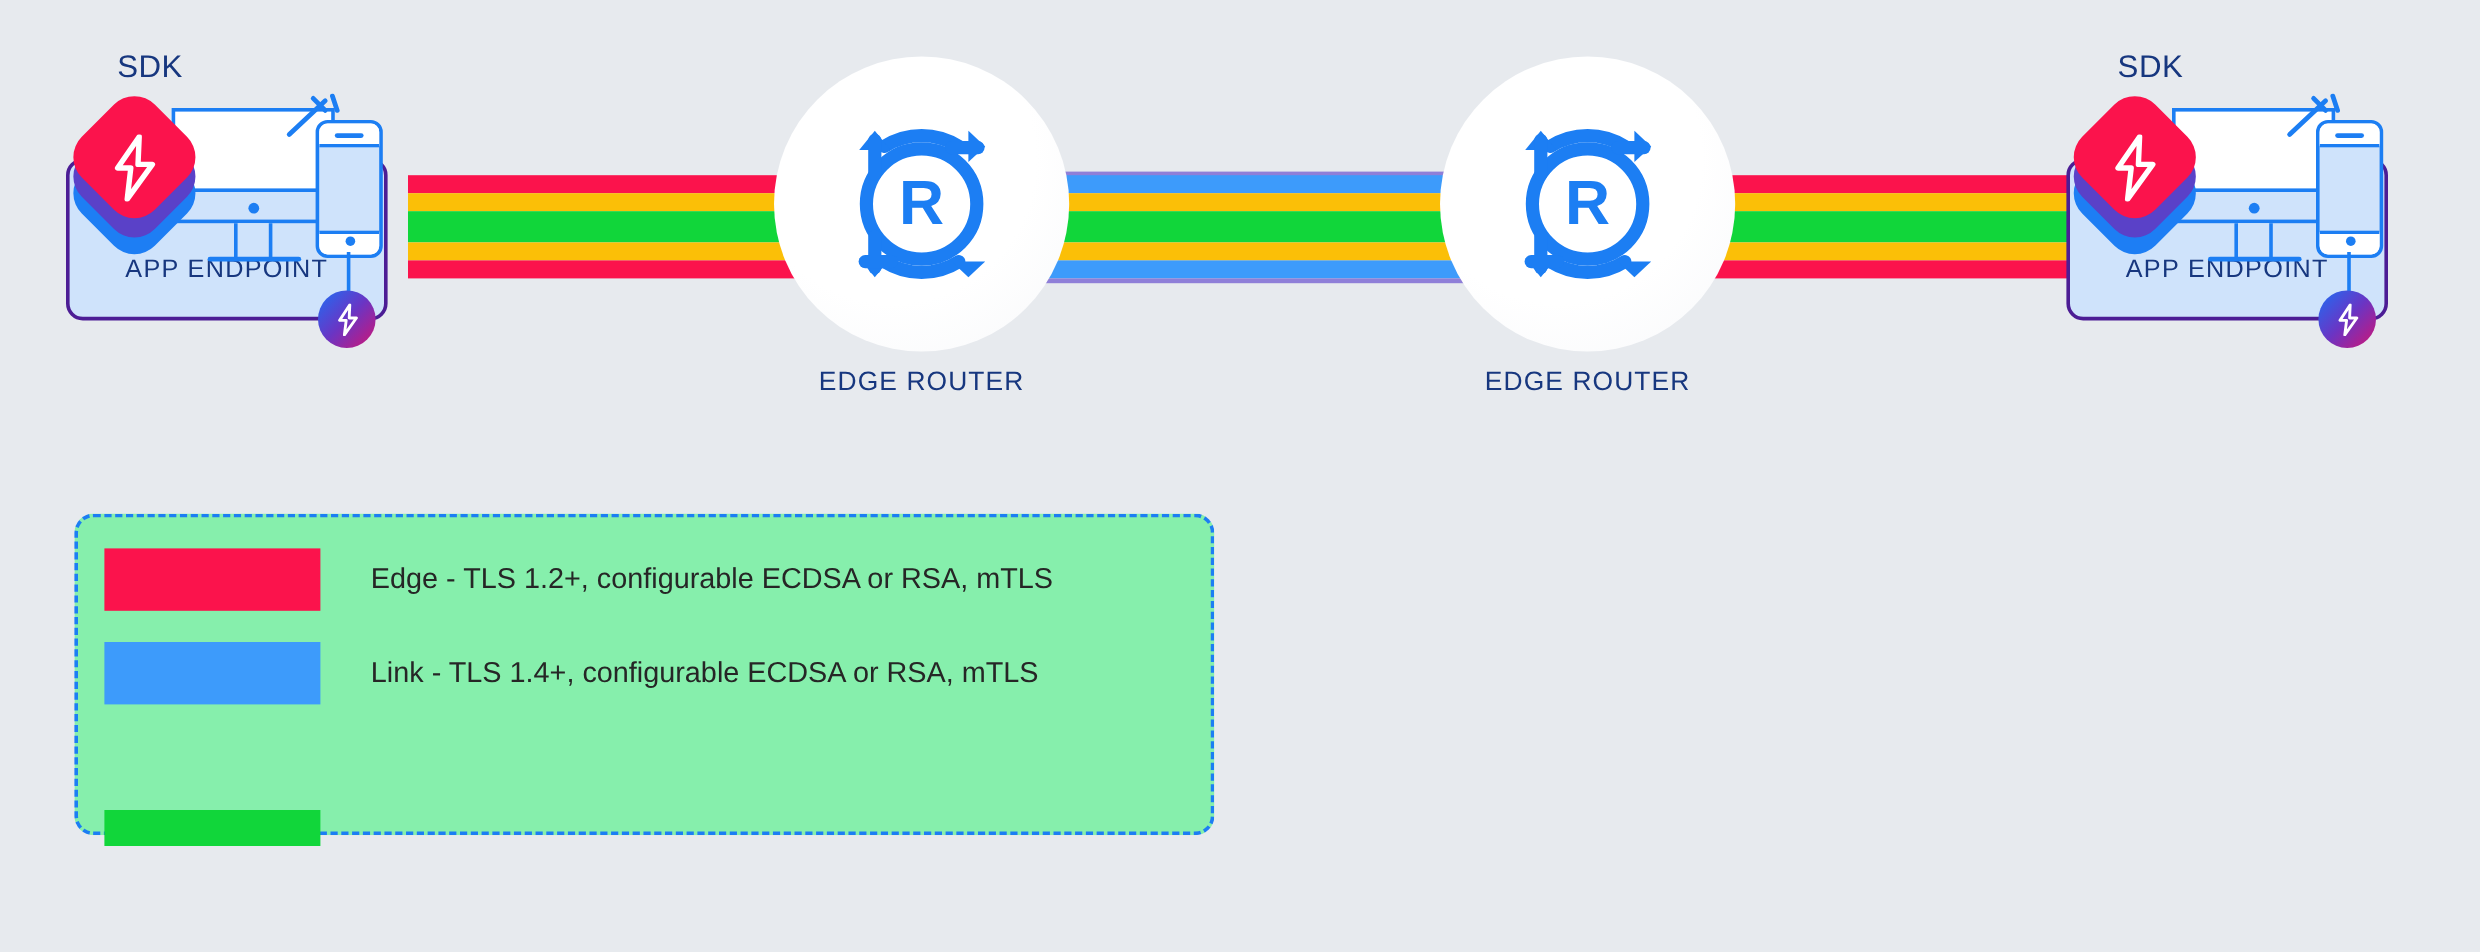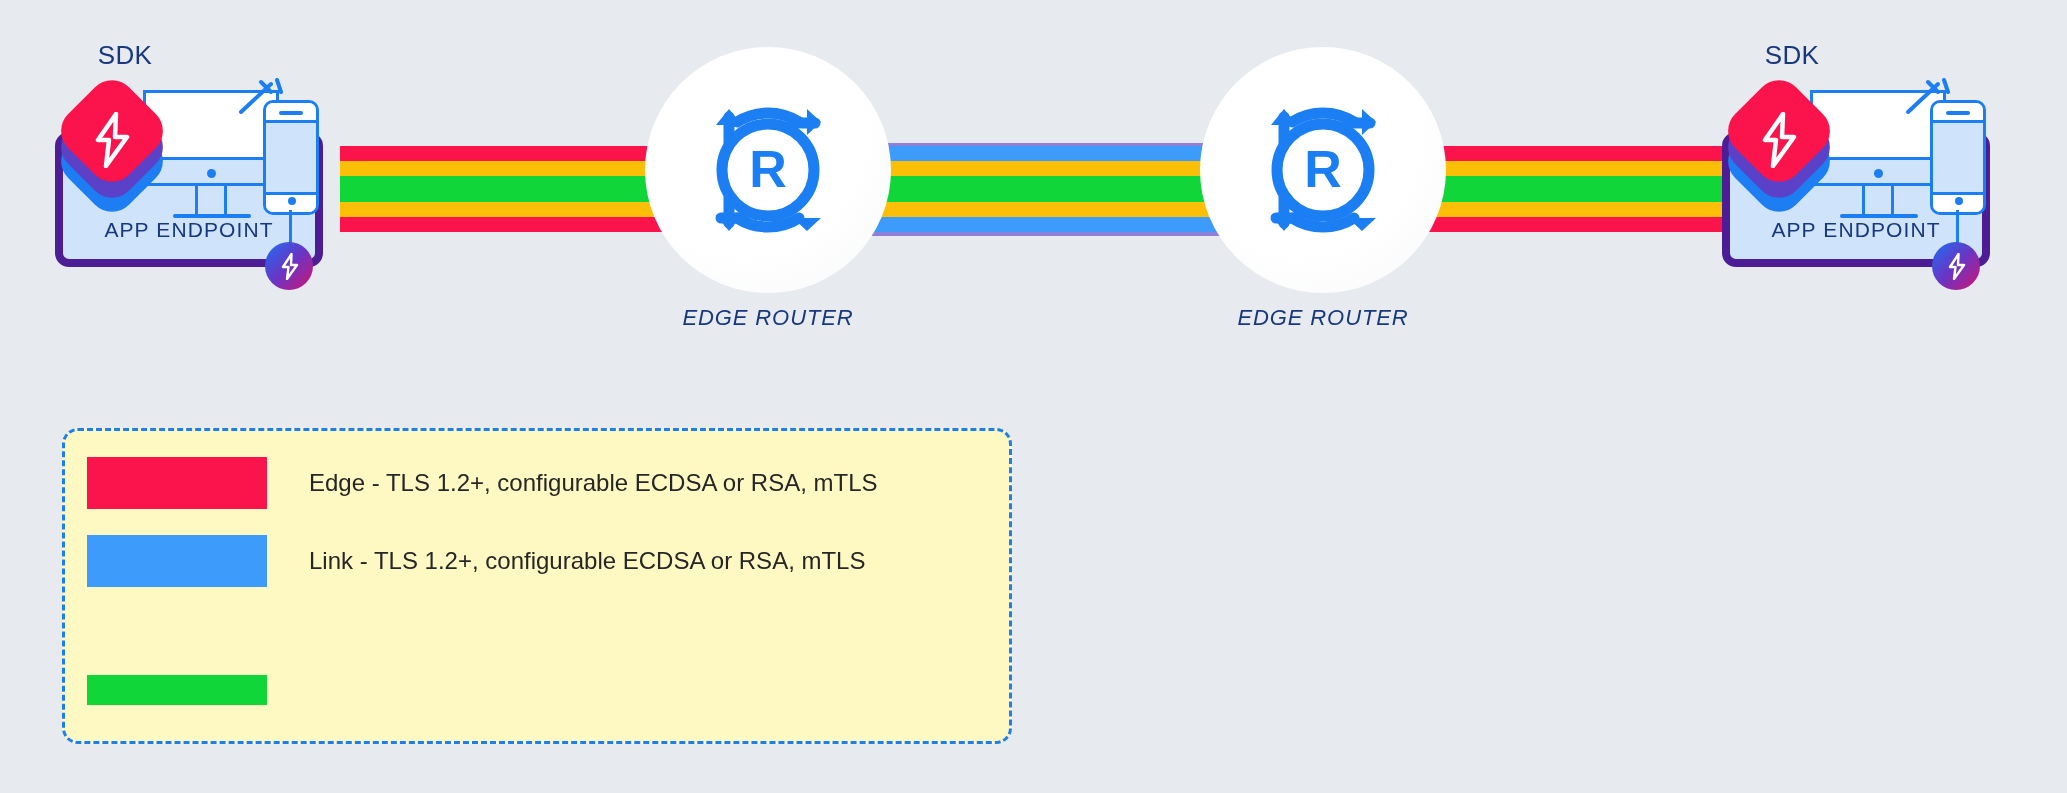--- a/index.html
+++ b/index.html
@@ -32,21 +32,21 @@
   }
 
   
   .app-panel {
     position: absolute;
     left: 0px;
     top: 92px;
     width: 268px;
     height: 135px;
     background: #cfe3fb;
-    border: 8px solid #4c1d95;
+    border: 3px solid #4c1d95;
     border-radius: 14px;
     box-sizing: border-box;
   }
   .app-panel-label {
     position: absolute;
     left: 0; right: 0;
     top: 78px;
     text-align: center;
     color: #17377f;
     font-size: 21px;
@@ -173,37 +173,36 @@
   }
   .router-icon { position: absolute; left: 40px; top: 40px; width: 166px; height: 166px; }
   .router-label {
     position: absolute;
     left: -60px; top: 258px;
     width: 366px;
     text-align: center;
     color: #17377f;
     font-size: 22px;
     letter-spacing: .9px;
-    font-style: italic;
   }
 
   
   .band { position: absolute; }
   .band-red    { background: #fb134c; }
   .band-blue   { background: #3d9bfb; }
   .band-amber  { background: #fbbf07; }
   .band-green  { background: #11d63a; }
   .band-lilac  { background: #8f7fd8; }
 
   
   .legend {
     position: absolute;
     left: 62px; top: 428px;
-    width: 950px; height: 316px;
-    background: #fef9c3;
+    width: 950px; height: 268px;
+    background: #86efac;
     border: 3px dashed #1c7ef3;
     border-radius: 16px;
     box-sizing: border-box;
   }
   .legend-row {
     position: absolute;
     left: 22px;
     height: 52px;
     width: 900px;
   }
@@ -411,18 +410,18 @@
   </div>
 </div>
 
 <div class="legend">
   <div class="legend-row" style="top:26px;">
     <div class="legend-swatch" style="background:#fb134c;"></div>
     <div class="legend-text">Edge - TLS 1.2+, configurable ECDSA or RSA, mTLS</div>
   </div>
   <div class="legend-row" style="top:104px;">
     <div class="legend-swatch" style="background:#3d9bfb;"></div>
-    <div class="legend-text">Link - TLS 1.2+, configurable ECDSA or RSA, mTLS</div>
+    <div class="legend-text">Link - TLS 1.4+, configurable ECDSA or RSA, mTLS</div>
   </div>
   <div class="legend-row" style="top:244px;">
     <div class="legend-swatch" style="background:#11d63a; height:30px;"></div>
   </div>
 </div>
 
 </body></html>

